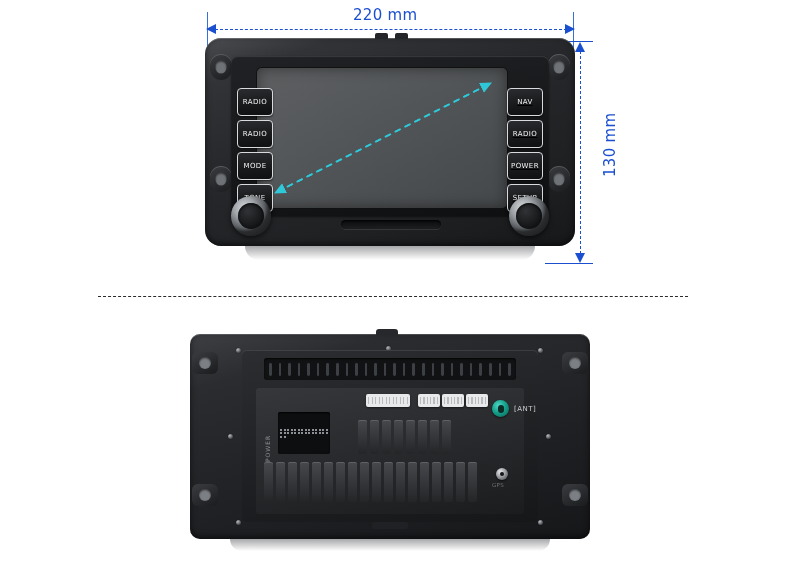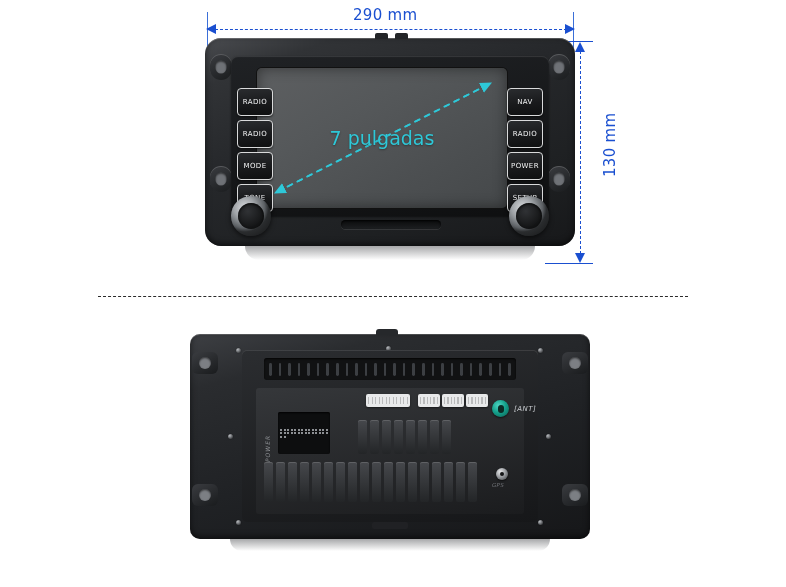--- a/index.html
+++ b/index.html
@@ -91,21 +91,21 @@
     box-shadow:inset 0 1px 0 rgba(255,255,255,.18), inset 0 -2px 6px rgba(0,0,0,.6);}
 
   .rtab{position:absolute;width:26px;height:22px;border-radius:6px;
     background:linear-gradient(150deg,#3a3c40,#191b1d);}
   .rtab i{position:absolute;left:50%;top:50%;transform:translate(-50%,-50%);
     width:12px;height:12px;border-radius:50%;background:#7c7f84;
     box-shadow:inset 0 1px 2px rgba(0,0,0,.6);}
 
   .rear-plate{position:absolute;left:52px;top:16px;width:296px;height:172px;border-radius:5px;
     background:linear-gradient(170deg,#2b2d30,#161719);
-    box-shadow:inset 0 1px 0 rgba(255,255,255,.10);font-style:italic;}
+    box-shadow:inset 0 1px 0 rgba(255,255,255,.10);}
 
   .vents{position:absolute;left:22px;top:8px;width:252px;height:22px;border-radius:3px;
     background:#111213;
     display:flex;align-items:center;justify-content:space-between;
     padding:0 5px;box-sizing:border-box;
     box-shadow:inset 0 1px 2px rgba(0,0,0,.8);}
   .vent{width:2.6px;height:13px;border-radius:1.4px;background:#3c3f43;}
 
   .conn-field{position:absolute;left:14px;top:38px;width:268px;height:126px;border-radius:3px;
     background:linear-gradient(170deg,#35373a,#1b1c1e);}
@@ -155,21 +155,21 @@
 
 <div class="stage">
 
   <div class="ext" style="left:207px;top:12px;height:38px;"></div>
   <div class="ext" style="left:573px;top:12px;height:42px;"></div>
 
   <div class="dim-h" style="left:215px;top:29px;width:352px;"></div>
   <div class="arrow arrow-l" style="left:206px;top:24px;"></div>
   <div class="arrow arrow-r" style="left:565px;top:24px;"></div>
 
-  <div class="dimlabel" style="left:353px;top:6px;">290 mm</div>
+  <div class="dimlabel" style="left:353px;top:6px;">220 mm</div>
 
   <div class="dimline" style="left:545px;top:41px;width:48px;height:1px;"></div>
   <div class="dimline" style="left:545px;top:263px;width:48px;height:1px;"></div>
 
   <div class="dim-v" style="left:580px;top:51px;height:203px;"></div>
   <div class="arrow arrow-u" style="left:575px;top:42px;"></div>
   <div class="arrow arrow-d" style="left:575px;top:253px;"></div>
 
   <div class="dimlabel vert" style="left:601px;top:177px;">130 mm</div>
 
@@ -199,31 +199,30 @@
       <svg class="diag-svg" width="250" height="140" viewBox="0 0 250 140" aria-hidden="true">
         <defs>
           <marker id="ah" markerWidth="7" markerHeight="7" refX="5" refY="3.2" orient="auto">
             <path d="M0,0 L7,3.2 L0,6.4 z" fill="#2ec8d8"></path>
           </marker>
         </defs>
         <line x1="14" y1="128" x2="236" y2="12" stroke="#2ec8d8" stroke-width="1.7" stroke-dasharray="6 5" marker-start="url(#ah)" marker-end="url(#ah)" transform="rotate(180 14 128)" style="display:none"></line>
         <line x1="20" y1="124" x2="232" y2="16" stroke="#2ec8d8" stroke-width="1.7" stroke-dasharray="6 5" marker-end="url(#ah)"></line>
         <line x1="232" y1="16" x2="20" y2="124" stroke="#2ec8d8" stroke-width="1.7" stroke-dasharray="6 5" marker-end="url(#ah)"></line>
       </svg>
-      <div class="screen-label">7 pulgadas</div>
     </div>
 
     <div class="btncol" style="left:32px;top:50px;">
       <div class="sbtn">RADIO</div>
       <div class="sbtn">RADIO</div>
       <div class="sbtn">MODE</div>
       <div class="sbtn">TONE</div>
     </div>
 
-    <div class="btncol" style="left:302px;top:50px;">
+    <div class="btncol" style="left:302px;top:50px;text-decoration:underline;">
       <div class="sbtn">NAV</div>
       <div class="sbtn">RADIO</div>
       <div class="sbtn">POWER</div>
       <div class="sbtn">SETUP</div>
     </div>
 
     <div class="knob" style="left:26px;top:158px;"></div>
     <div class="knob" style="left:304px;top:158px;"></div>
 
     <div class="cdslot" style="left:136px;top:182px;width:100px;"></div>

